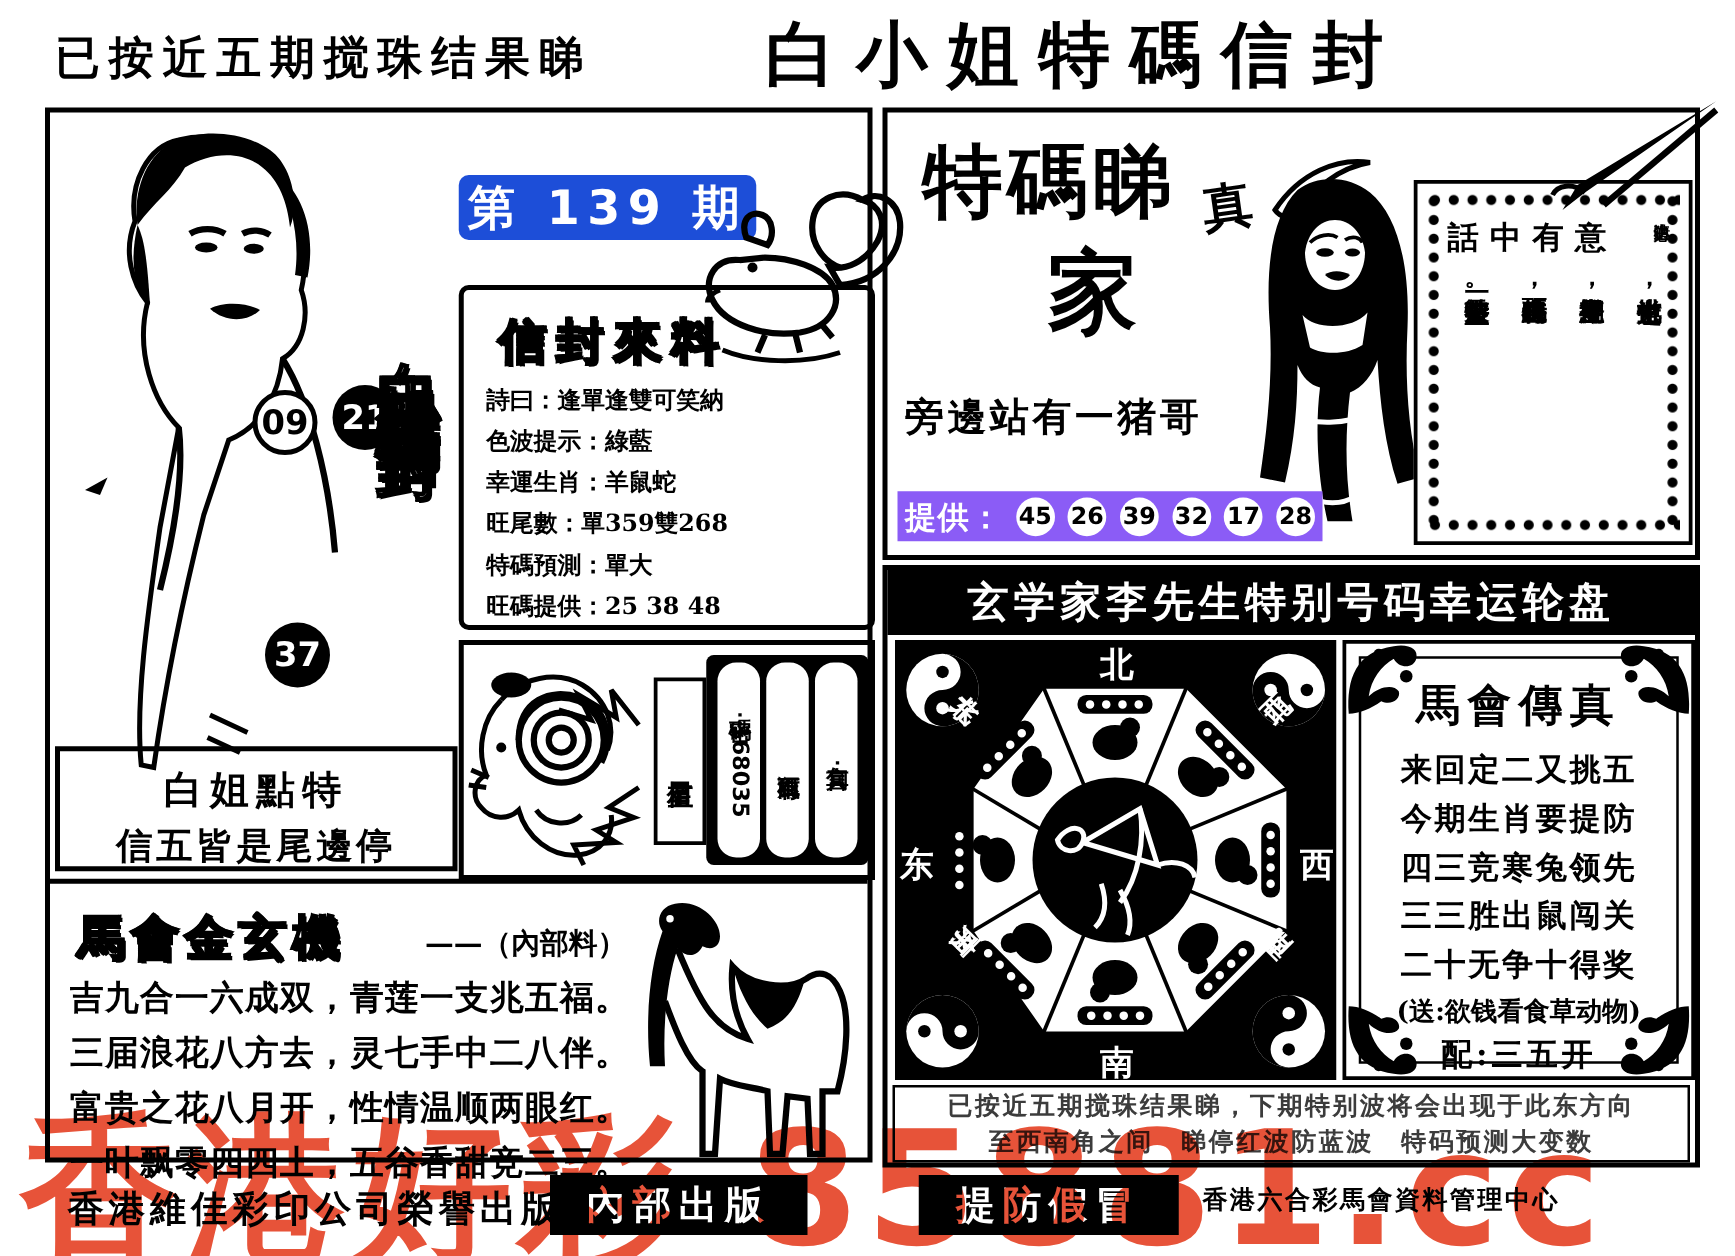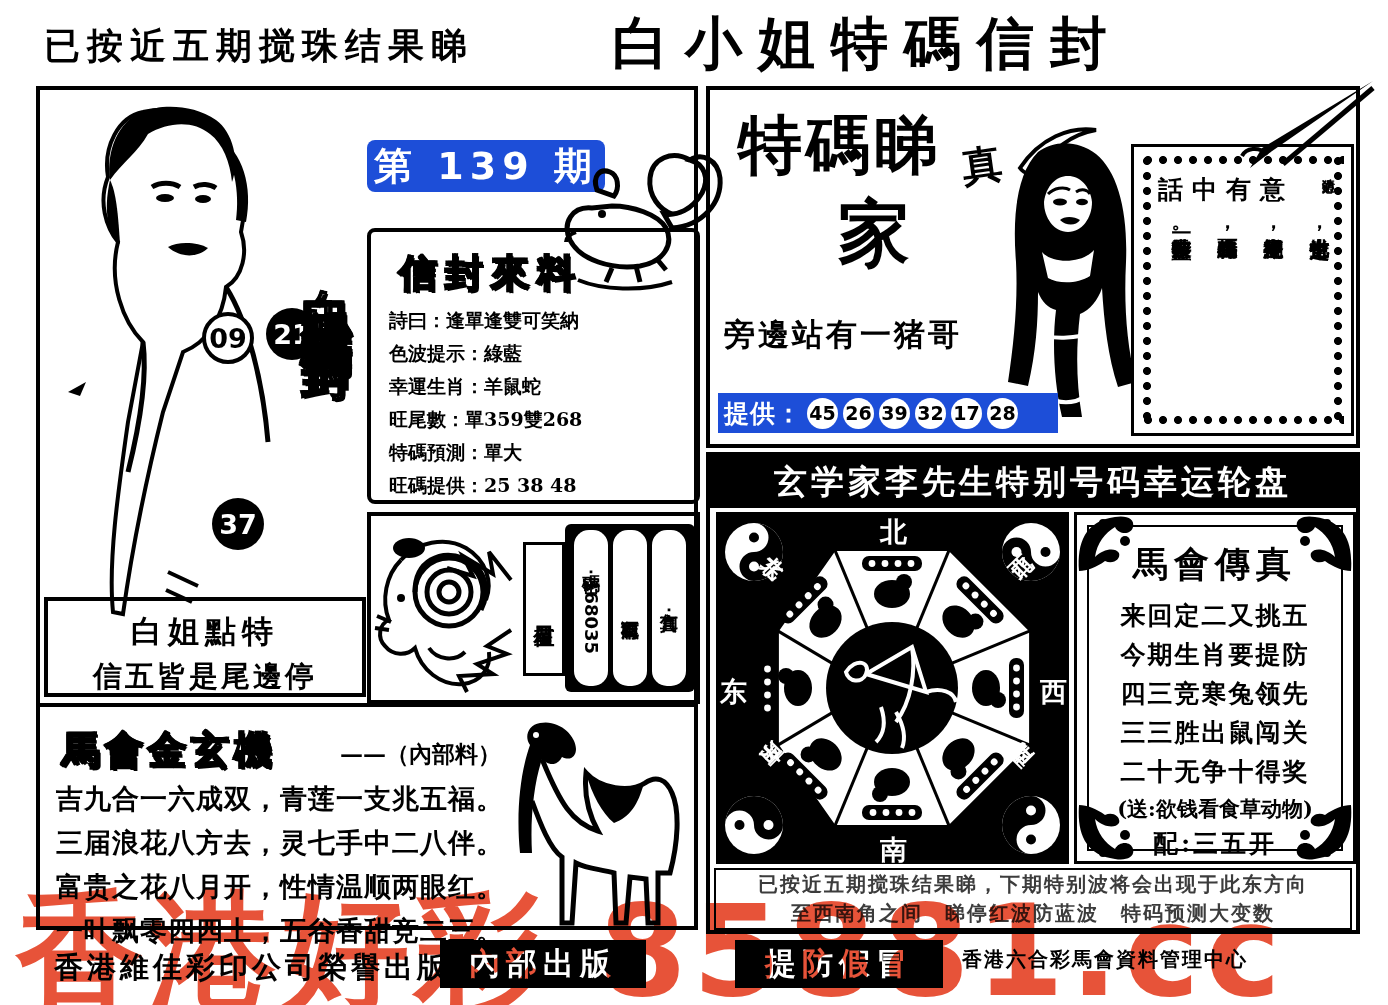--- a/index.html
+++ b/index.html
@@ -40,22 +40,22 @@
   .golden{left:0px;top:613px;width:654px;height:227px;border-top:4px solid #000;}
   .gold-title{left:22px;top:18px;font-size:38px;letter-spacing:5px;}
   .gold-sub{left:300px;top:32px;font-size:23px;}
   .gold-lines{left:16px;top:70px;width:470px;font-size:27px;line-height:44px;letter-spacing:1px;}
   
   .rt-box{left:706px;top:86px;width:654px;height:362px;}
   .rt-t1{left:28px;top:12px;font-size:64px;font-weight:900;letter-spacing:4px;}
   .rt-t2{left:252px;top:48px;font-size:40px;transform:rotate(-8deg);}
   .rt-t3{left:128px;top:96px;font-size:72px;font-weight:900;}
   .rt-poem{left:14px;top:222px;font-size:31px;line-height:45px;letter-spacing:3px;}
-  .provide{left:8px;top:303px;width:340px;height:40px;background:#1d4ed8;display:flex;align-items:center;
-           gap:5px;padding:0 6px;box-sizing:border-box;}
+  .provide{left:8px;top:303px;width:340px;height:40px;background:#8b5cf6;display:flex;align-items:center;
+           gap:5px;padding:0 6px;box-sizing:border-box;justify-content:space-between;}
   .provide .lab{color:#fff;font-size:25px;font-weight:900;letter-spacing:1px;}
   .pnum{width:31px;height:31px;border-radius:50%;background:#fff;color:#000;font-size:19px;font-weight:900;
         display:flex;align-items:center;justify-content:center;flex:0 0 auto;}
   .stamp{left:421px;top:54px;width:223px;height:292px;border:3px solid #000;box-sizing:border-box;background:#fff;}
   .perf{position:absolute;}
   .perf.h{height:10px;background:radial-gradient(circle at 7px 5px,#000 3.6px,transparent 4.4px);
           background-size:15px 10px;background-repeat:repeat-x;left:7px;right:7px;}
   .perf.v{width:10px;background:radial-gradient(circle at 5px 7px,#000 3.6px,transparent 4.4px);
           background-size:10px 15px;background-repeat:repeat-y;top:7px;bottom:7px;}
   .stamp-note{right:16px;top:22px;font-size:13px;font-weight:bold;line-height:1.1;}

